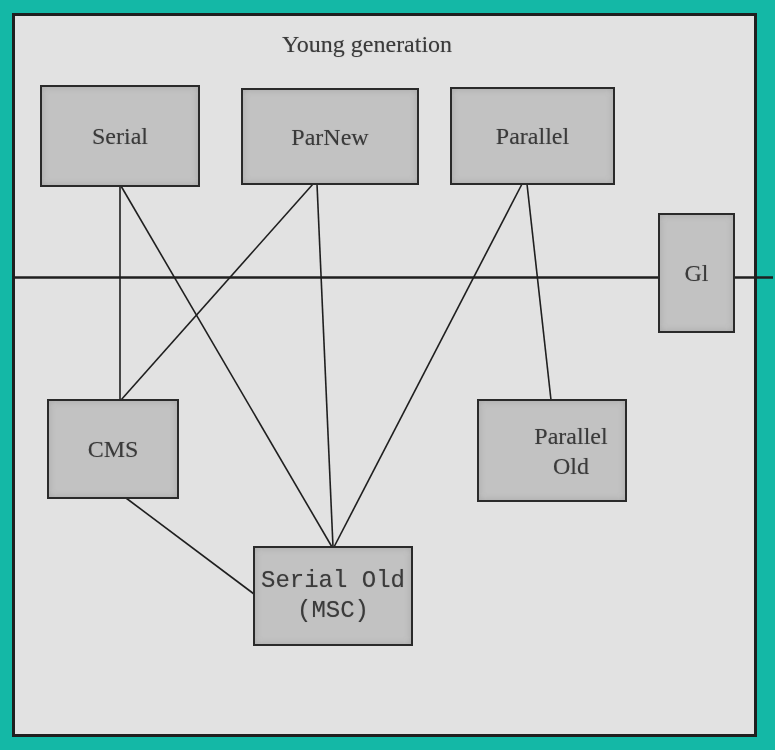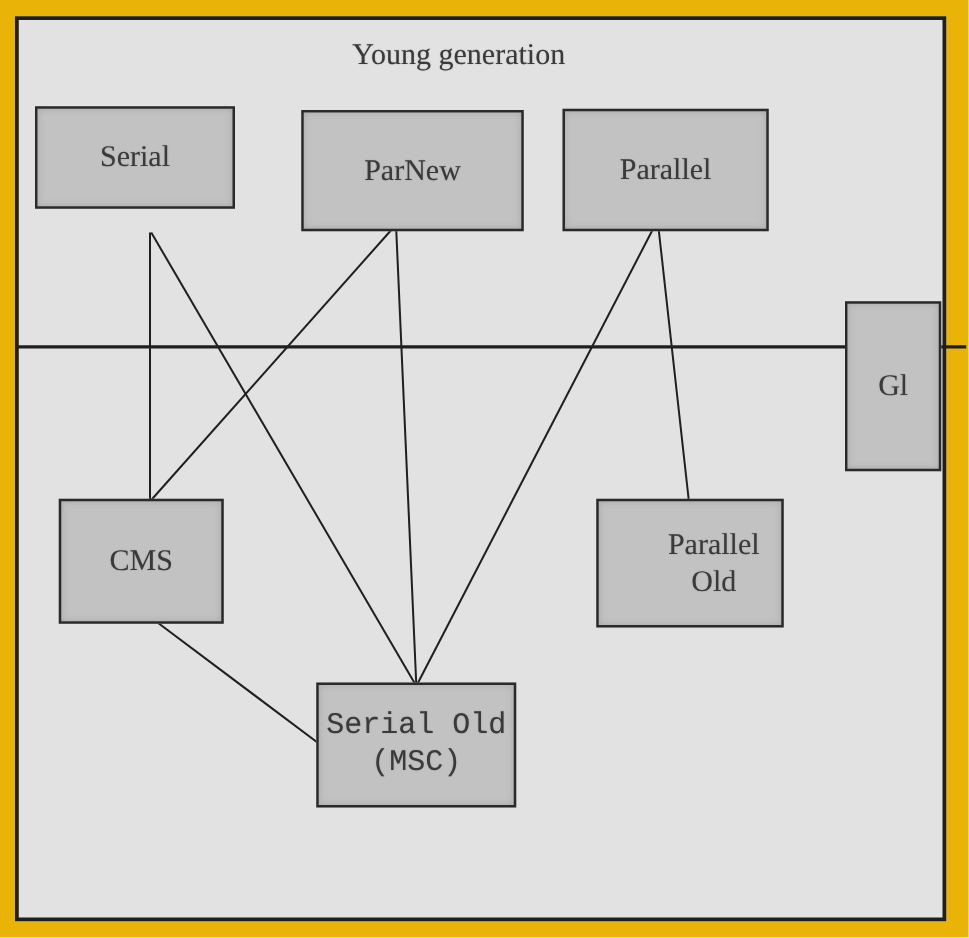--- a/index.html
+++ b/index.html
@@ -4,21 +4,21 @@
 <style>
   html, body {
     margin: 0;
     padding: 0;
     background: #ffffff;
   }
   #stage {
     position: relative;
     width: 775px;
     height: 750px;
-    background: #eab308;
+    background: #14b8a6;
     font-family: "Liberation Serif", "DejaVu Serif", serif;
     overflow: hidden;
   }
   
   .panel {
     position: absolute;
     left: 12px;
     top: 13px;
     width: 739px;
     height: 718px;
@@ -47,24 +47,24 @@
     align-items: center;
     justify-content: center;
     z-index: 2;
     color: #3a3a3a;
     font-size: 24px;
     line-height: 30px;
     text-align: center;
     text-shadow: 0 0 1px rgba(80,80,80,0.45);
     box-shadow: inset 0 0 6px rgba(120,120,120,0.35);
   }
-  #box-serial        { left: 28px;  top: 85px;  width: 160px; height: 82px; }
+  #box-serial        { left: 40px;  top: 85px;  width: 160px; height: 102px; }
   #box-parnew        { left: 241px; top: 88px;  width: 178px; height: 97px;  }
   #box-parallel-scavenge { left: 450px; top: 87px; width: 165px; height: 98px; }
-  #box-g1            { left: 676px; top: 213px; width: 77px;  height: 136px; margin-top: 28px; }
+  #box-g1            { left: 658px; top: 213px; width: 77px;  height: 120px; }
   #box-cms           { left: 47px;  top: 399px; width: 132px; height: 100px; }
   #box-parallel-old  { left: 477px; top: 399px; width: 150px; height: 103px; padding-left: 38px; }
   #box-serial-old    { left: 253px; top: 546px; width: 160px; height: 100px; font-family: Liberation Mono, monospace; }
 
   .gen-label {
     position: absolute;
     z-index: 2;
     color: #3a3a3a;
     font-size: 24px;
     white-space: nowrap;

